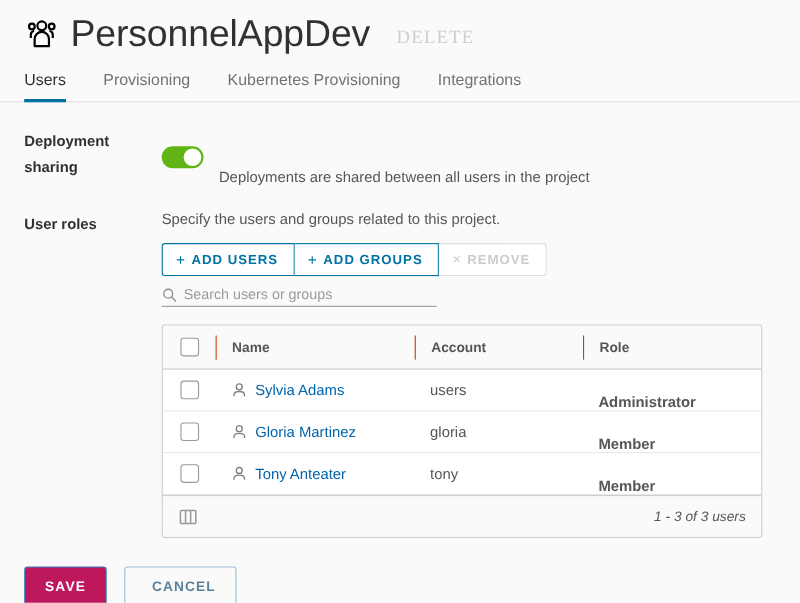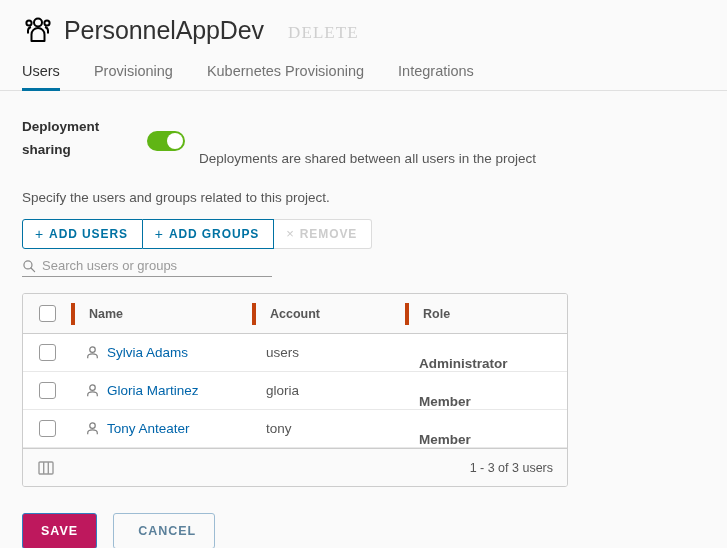--- a/index.html
+++ b/index.html
@@ -8,21 +8,21 @@
     background: #fafafa;
     font-family: "Liberation Sans", sans-serif;
     color: #565656;
     overflow: hidden;
   }
 
   
   .header { display: flex; align-items: center; padding: 14px 0 10px 22px; }
   .header-icon { width: 32px; height: 32px; flex: 0 0 32px; margin-right: 10px; color: #000; }
   .header-icon svg { display: block; }
-  .page-title { font-size: 25px; font-weight: 400; color: #313131; letter-spacing: -0.1px; line-height: 1; }
+  .page-title { font-size: 34px; font-weight: 400; color: #313131; letter-spacing: -0.1px; line-height: 1; }
   .delete-link {
     margin-left: 24px; font-size: 17px; letter-spacing: 1.1px;
     color: #cfcfcf; font-weight: 500; cursor: pointer; padding-top: 5px; font-family: Liberation Serif, serif;
   }
 
   
   .tabs { display: flex; padding: 0 0 0 22px; border-bottom: 1px solid #e0e0e0; margin-bottom: 0; }
   .tab {
     font-size: 14.5px; color: #737373; padding: 6px 0 9px 0; margin-right: 34px;
     cursor: pointer; border-bottom: 3px solid transparent; position: relative; top: 1px;
@@ -87,38 +87,38 @@
   .thead { background: #fafafa; border-bottom: 1px solid #ccc; height: 40px; }
   .thead .th {
     font-size: 12.5px; font-weight: bold; color: #565656; height: 100%;
     display: flex; align-items: center;
   }
   .tbody .tr { border-bottom: 1px solid #e8e8e8; }
   .c-check { width: 48px; flex: 0 0 48px; display: flex; align-items: center; justify-content: center; height: 100%; }
   .c-name { width: 181px; flex: 0 0 181px; display: flex; align-items: center; padding-left: 14px; height: 100%; }
   .c-account { width: 153px; flex: 0 0 153px; padding-left: 14px; display: flex; align-items: center; height: 100%; }
   .c-role { flex: 1; padding-left: 14px; display: flex; align-items: flex-end; height: 100%; font-weight: bold; }
-  .thead .c-name, .thead .c-account, .thead .c-role { border-left: 4px solid #c2410c; }
+  .thead .c-name, .thead .c-account, .thead .c-role { border-left: 1px solid #c2410c; }
   .thead .c-name, .thead .c-account, .thead .c-role { height: 22px; align-self: center; }
 
   .cbox {
     width: 17px; height: 17px; border: 1px solid #9a9a9a; border-radius: 3px;
     background: #fff; cursor: pointer;
   }
   .person-icon { width: 15px; height: 15px; flex: 0 0 15px; margin-right: 7px; color: #7f7f7f; }
   .name-link { font-size: 13.5px; color: #0065ab; cursor: pointer; }
   .cell-text { font-size: 13.5px; color: #565656; }
 
   .tfoot {
     background: #fafafa; border-top: 1px solid #ccc; height: 38px;
     display: flex; align-items: center; justify-content: space-between;
     padding: 0 14px 0 14px;
   }
   .colpicker { width: 18px; height: 18px; color: #9a9a9a; cursor: pointer; }
-  .count-text { font-size: 12.5px; color: #565656; }
+  .count-text { font-size: 12.5px; color: #565656; font-style: italic; }
 
   
   .footer { display: flex; padding: 26px 0 0 22px; }
   .btn {
     font-size: 12.5px; letter-spacing: 1px; font-weight: 600; border-radius: 3px;
     padding: 0 18px; height: 36px; display: flex; align-items: center;
     justify-content: center; cursor: pointer; min-width: 74px;
   }
   .btn-primary { background: #be185d; color: #fff; border: 1px solid #307fc1; }
   .btn-outline { background: transparent; color: #5c819b; border: 1px solid #9dbcd3; margin-left: 16px; padding-left: 24px; }
@@ -156,20 +156,21 @@
       <div class="toggle-line">
         <div class="toggle">
           <div class="knob"></div>
         </div>
         <span class="toggle-text">Deployments are shared between all users in the project</span>
       </div>
     </div>
   </div>
 
   <div class="row">
+    <div class="row-label">User roles</div>
     <div class="row-body">
 
       <div class="hint">Specify the users and groups related to this project.</div>
 
       <div class="btn-group">
         <div class="gbtn">
           <span class="plus">+</span>
           <span>ADD USERS</span>
         </div>
         <div class="gbtn">

